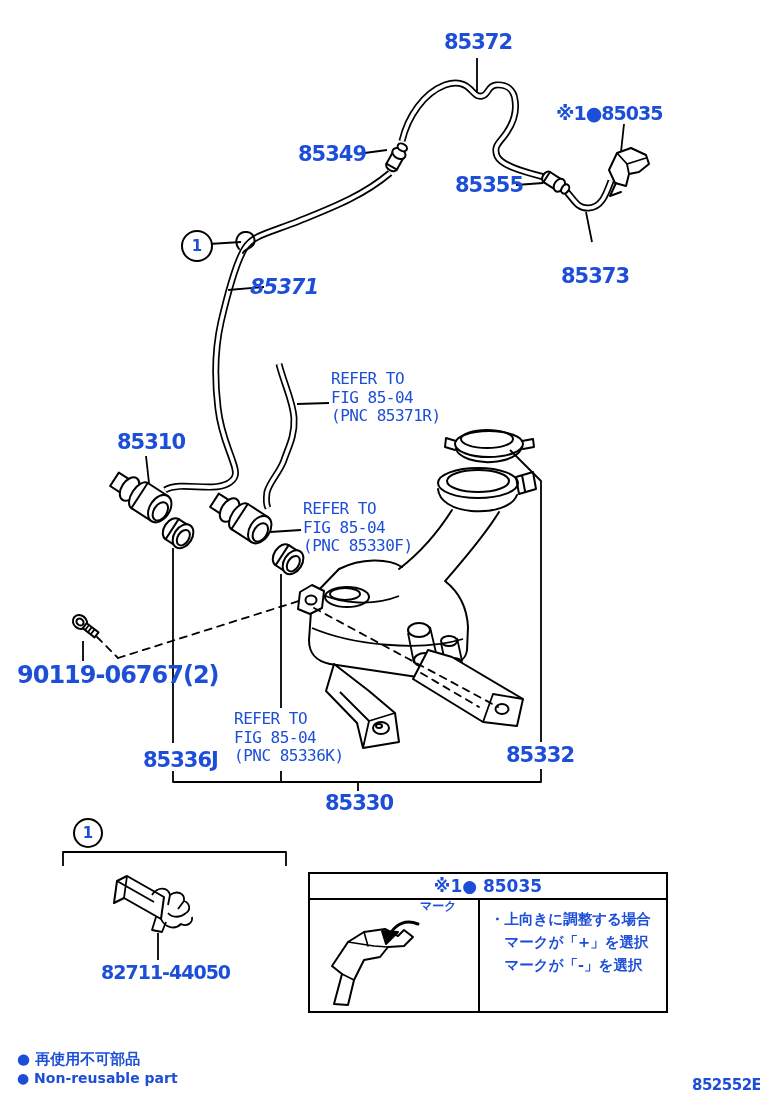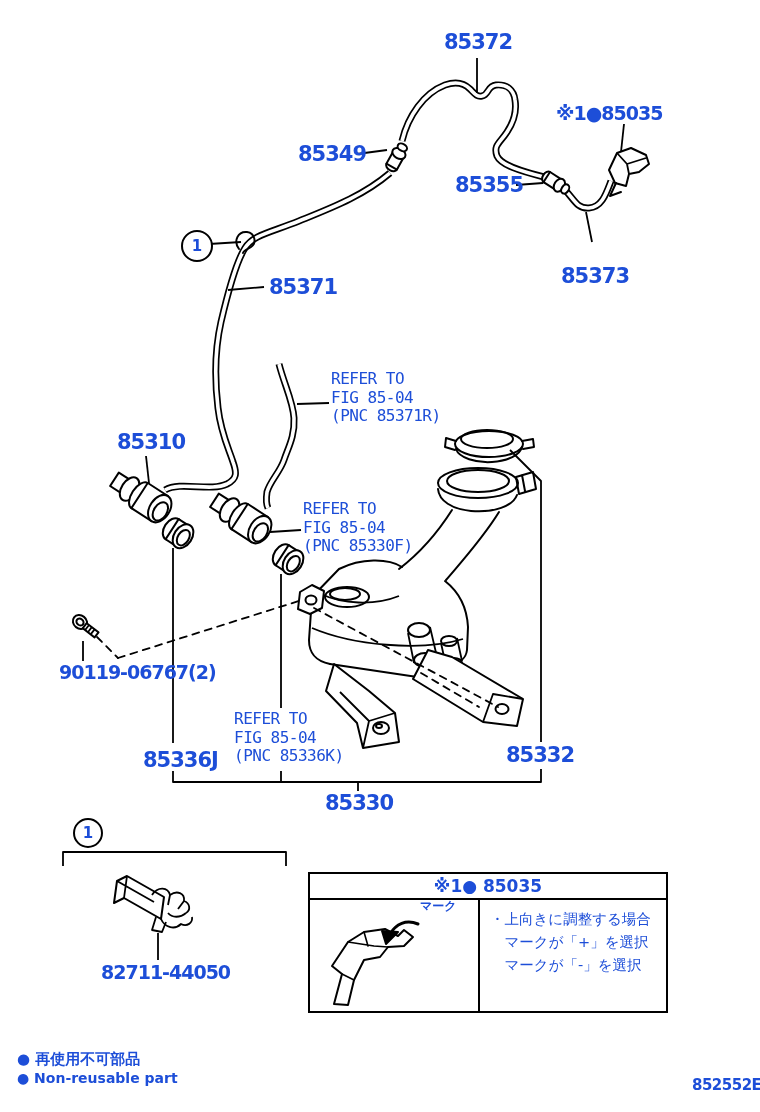--- a/index.html
+++ b/index.html
@@ -9,33 +9,33 @@
   #art path,#art ellipse,#art rect,#art circle,#art line,#art polyline{
       fill:none;stroke:#000;stroke-width:2;stroke-linecap:round;stroke-linejoin:round;}
   #art .tubeO{stroke-width:7;stroke-linecap:butt;}
   #art .tubeI{stroke:#fff;stroke-width:3.6;stroke-linecap:butt;}
   #art .fillw{fill:#fff;}
   #art .thin{stroke-width:1.8;stroke-linecap:butt;}
   #art .dash{stroke-width:1.8;stroke-dasharray:7 6;}
   .lbl{position:absolute;font-weight:bold;letter-spacing:-1px;white-space:nowrap;
        font-family:"DejaVu Sans",sans-serif;}
   .pn{font-size:21px;}
-  .pn-sm{font-size:19px;margin-left:42px;}
+  .pn-sm{font-size:24px;}
   .refer{position:absolute;font-family:"DejaVu Sans Mono",monospace;font-weight:normal;
          font-size:16px;line-height:18.5px;letter-spacing:-0.5px;white-space:nowrap;}
   .circ{position:absolute;border:2.5px solid #000;border-radius:50%;background:#fff;
         display:flex;align-items:center;justify-content:center;
         font:bold 15px "DejaVu Sans",sans-serif;}
   #notebox{position:absolute;left:308px;top:872px;width:360px;height:141px;
            border:2px solid #000;box-sizing:border-box;}
   #nb-head{position:absolute;left:0;top:0;width:100%;height:26px;border-bottom:2px solid #000;
            box-sizing:border-box;text-align:center;font-weight:bold;font-size:17px;line-height:24px;}
   #nb-div{position:absolute;left:168px;top:26px;bottom:0;width:2px;background:#000;}
   #nb-mark{position:absolute;left:110px;top:24px;font-weight:bold;font-size:12px;}
-  #nb-lines{position:absolute;left:180px;top:34px;font-weight:normal;font-size:14.5px;line-height:23px;}
+  #nb-lines{position:absolute;left:180px;top:34px;font-weight:bold;font-size:14.5px;line-height:23px;}
   .legend{position:absolute;font-weight:bold;}
   #legend-jp{left:17px;top:1050px;font-size:15px;}
   #legend-en{left:17px;top:1070px;font-size:14px;}
   #figcode{position:absolute;left:692px;top:1076px;font-size:15px;font-weight:bold;letter-spacing:-0.5px;}
 </style>
 </head>
 <body>
 
 <div id="stage">
 
@@ -180,21 +180,21 @@
       <path class="dash" d="M 314,608 L 498,707"></path>
       <path class="dash" d="M 421,673 L 479,707"></path>
     </g>
   </svg>
 
   <div class="lbl pn" style="left:444px;top:30px;">85372</div>
   <div class="lbl" style="left:556px;top:102px;font-size:19px;">※1●85035</div>
   <div class="lbl pn" style="left:298px;top:142px;">85349</div>
   <div class="lbl pn" style="left:455px;top:173px;">85355</div>
   <div class="lbl pn" style="left:561px;top:243px;margin-top:21px;">85373</div>
-  <div class="lbl pn" style="left:269px;top:275px;">85371</div>
+  <div class="lbl pn" style="left:250px;top:275px;font-style:italic;">85371</div>
   <div class="lbl pn" style="left:117px;top:430px;">85310</div>
   <div class="lbl pn-sm" style="left:17px;top:661px;">90119-06767(2)</div>
   <div class="lbl pn" style="left:143px;top:748px;">85336J</div>
   <div class="lbl pn" style="left:506px;top:743px;">85332</div>
   <div class="lbl pn" style="left:325px;top:791px;">85330</div>
   <div class="lbl" style="left:101px;top:961px;font-size:19px;">82711-44050</div>
 
   <div class="refer" style="left:331px;top:370px;">
     <div>REFER TO</div>
       <div>FIG 85-04</div>

